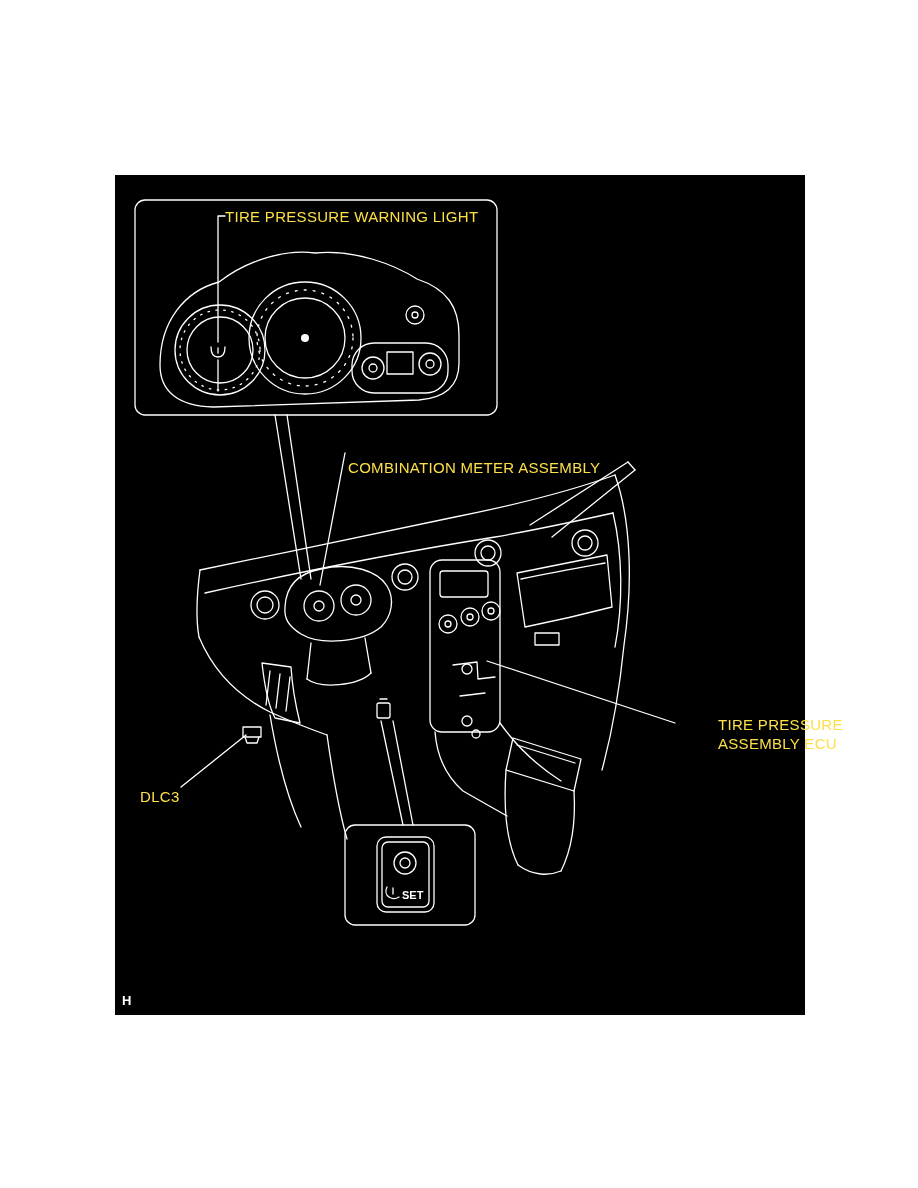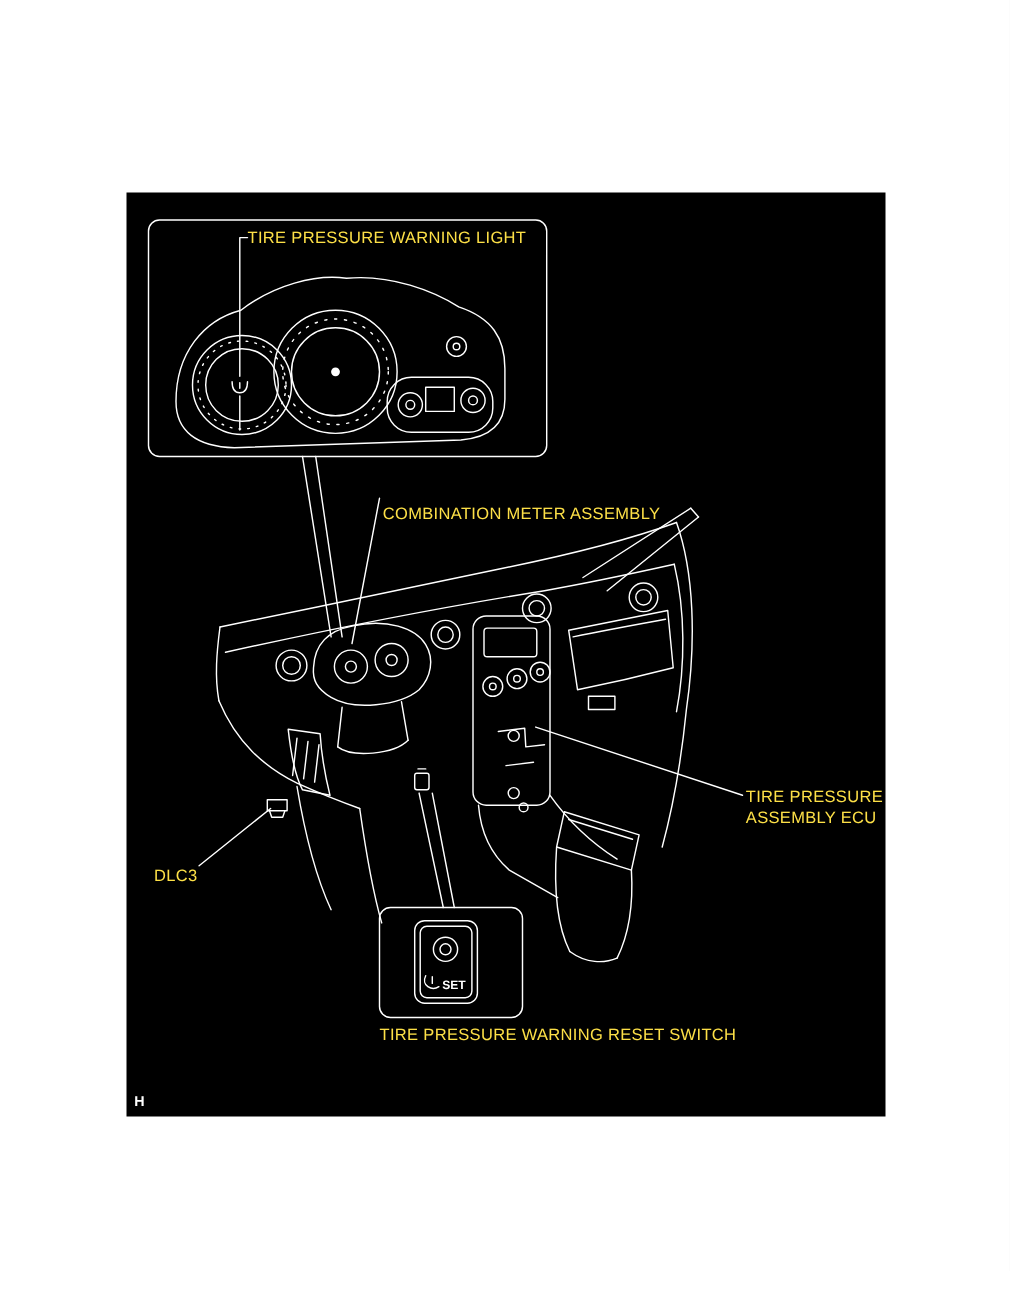--- a/index.html
+++ b/index.html
@@ -7,21 +7,21 @@
   body { font-family:"Liberation Sans", sans-serif; }
   .page { position:relative; width:918px; height:1188px; background:#ffffff; overflow:hidden; }
   .canvas { position:absolute; left:115px; top:175px; width:690px; height:840px; background:#000000; }
   .art { position:absolute; left:0; top:0; }
   .art path, .art rect, .art circle, .art line, .art polyline {
     stroke:#ffffff; fill:none; stroke-width:1.3; stroke-linecap:round; stroke-linejoin:round;
   }
   .art .fill { fill:#ffffff; stroke:none; }
   .art text { fill:#ffffff; stroke:none; font-family:"Liberation Sans", sans-serif; font-weight:bold; }
   .dlabel { position:absolute; color:#fde047; font-size:15px; letter-spacing:0.3px; white-space:nowrap; }
-  .dlabel.two-line { line-height:19px; }
+  .dlabel.two-line { line-height:19px;margin-left:40px; }
   .marker { position:absolute; color:#ffffff; font-size:13px; font-weight:bold; }
 </style>
 </head>
 <body>
 
 <div class="page">
   <div class="canvas">
 
     <svg class="art" width="690" height="840" viewBox="0 0 690 840">
 
@@ -188,17 +188,16 @@
 
     <div class="dlabel" style="left:233px; top:261px;margin-top:23px;">COMBINATION METER ASSEMBLY</div>
 
     <div class="dlabel two-line" style="left:563px; top:540px;">
       <div>TIRE PRESSURE</div>
       <div>ASSEMBLY ECU</div>
     </div>
 
     <div class="dlabel" style="left:25px; top:613px;">DLC3</div>
 
-    <div class="dlabel" style="left:230px; top:757px;">TIRE PRESSURE WARNING RESET SWITCH</div>
 
     <div class="marker" style="left:7px; top:818px;">H</div>
   </div>
 </div>
 
 </body></html>

